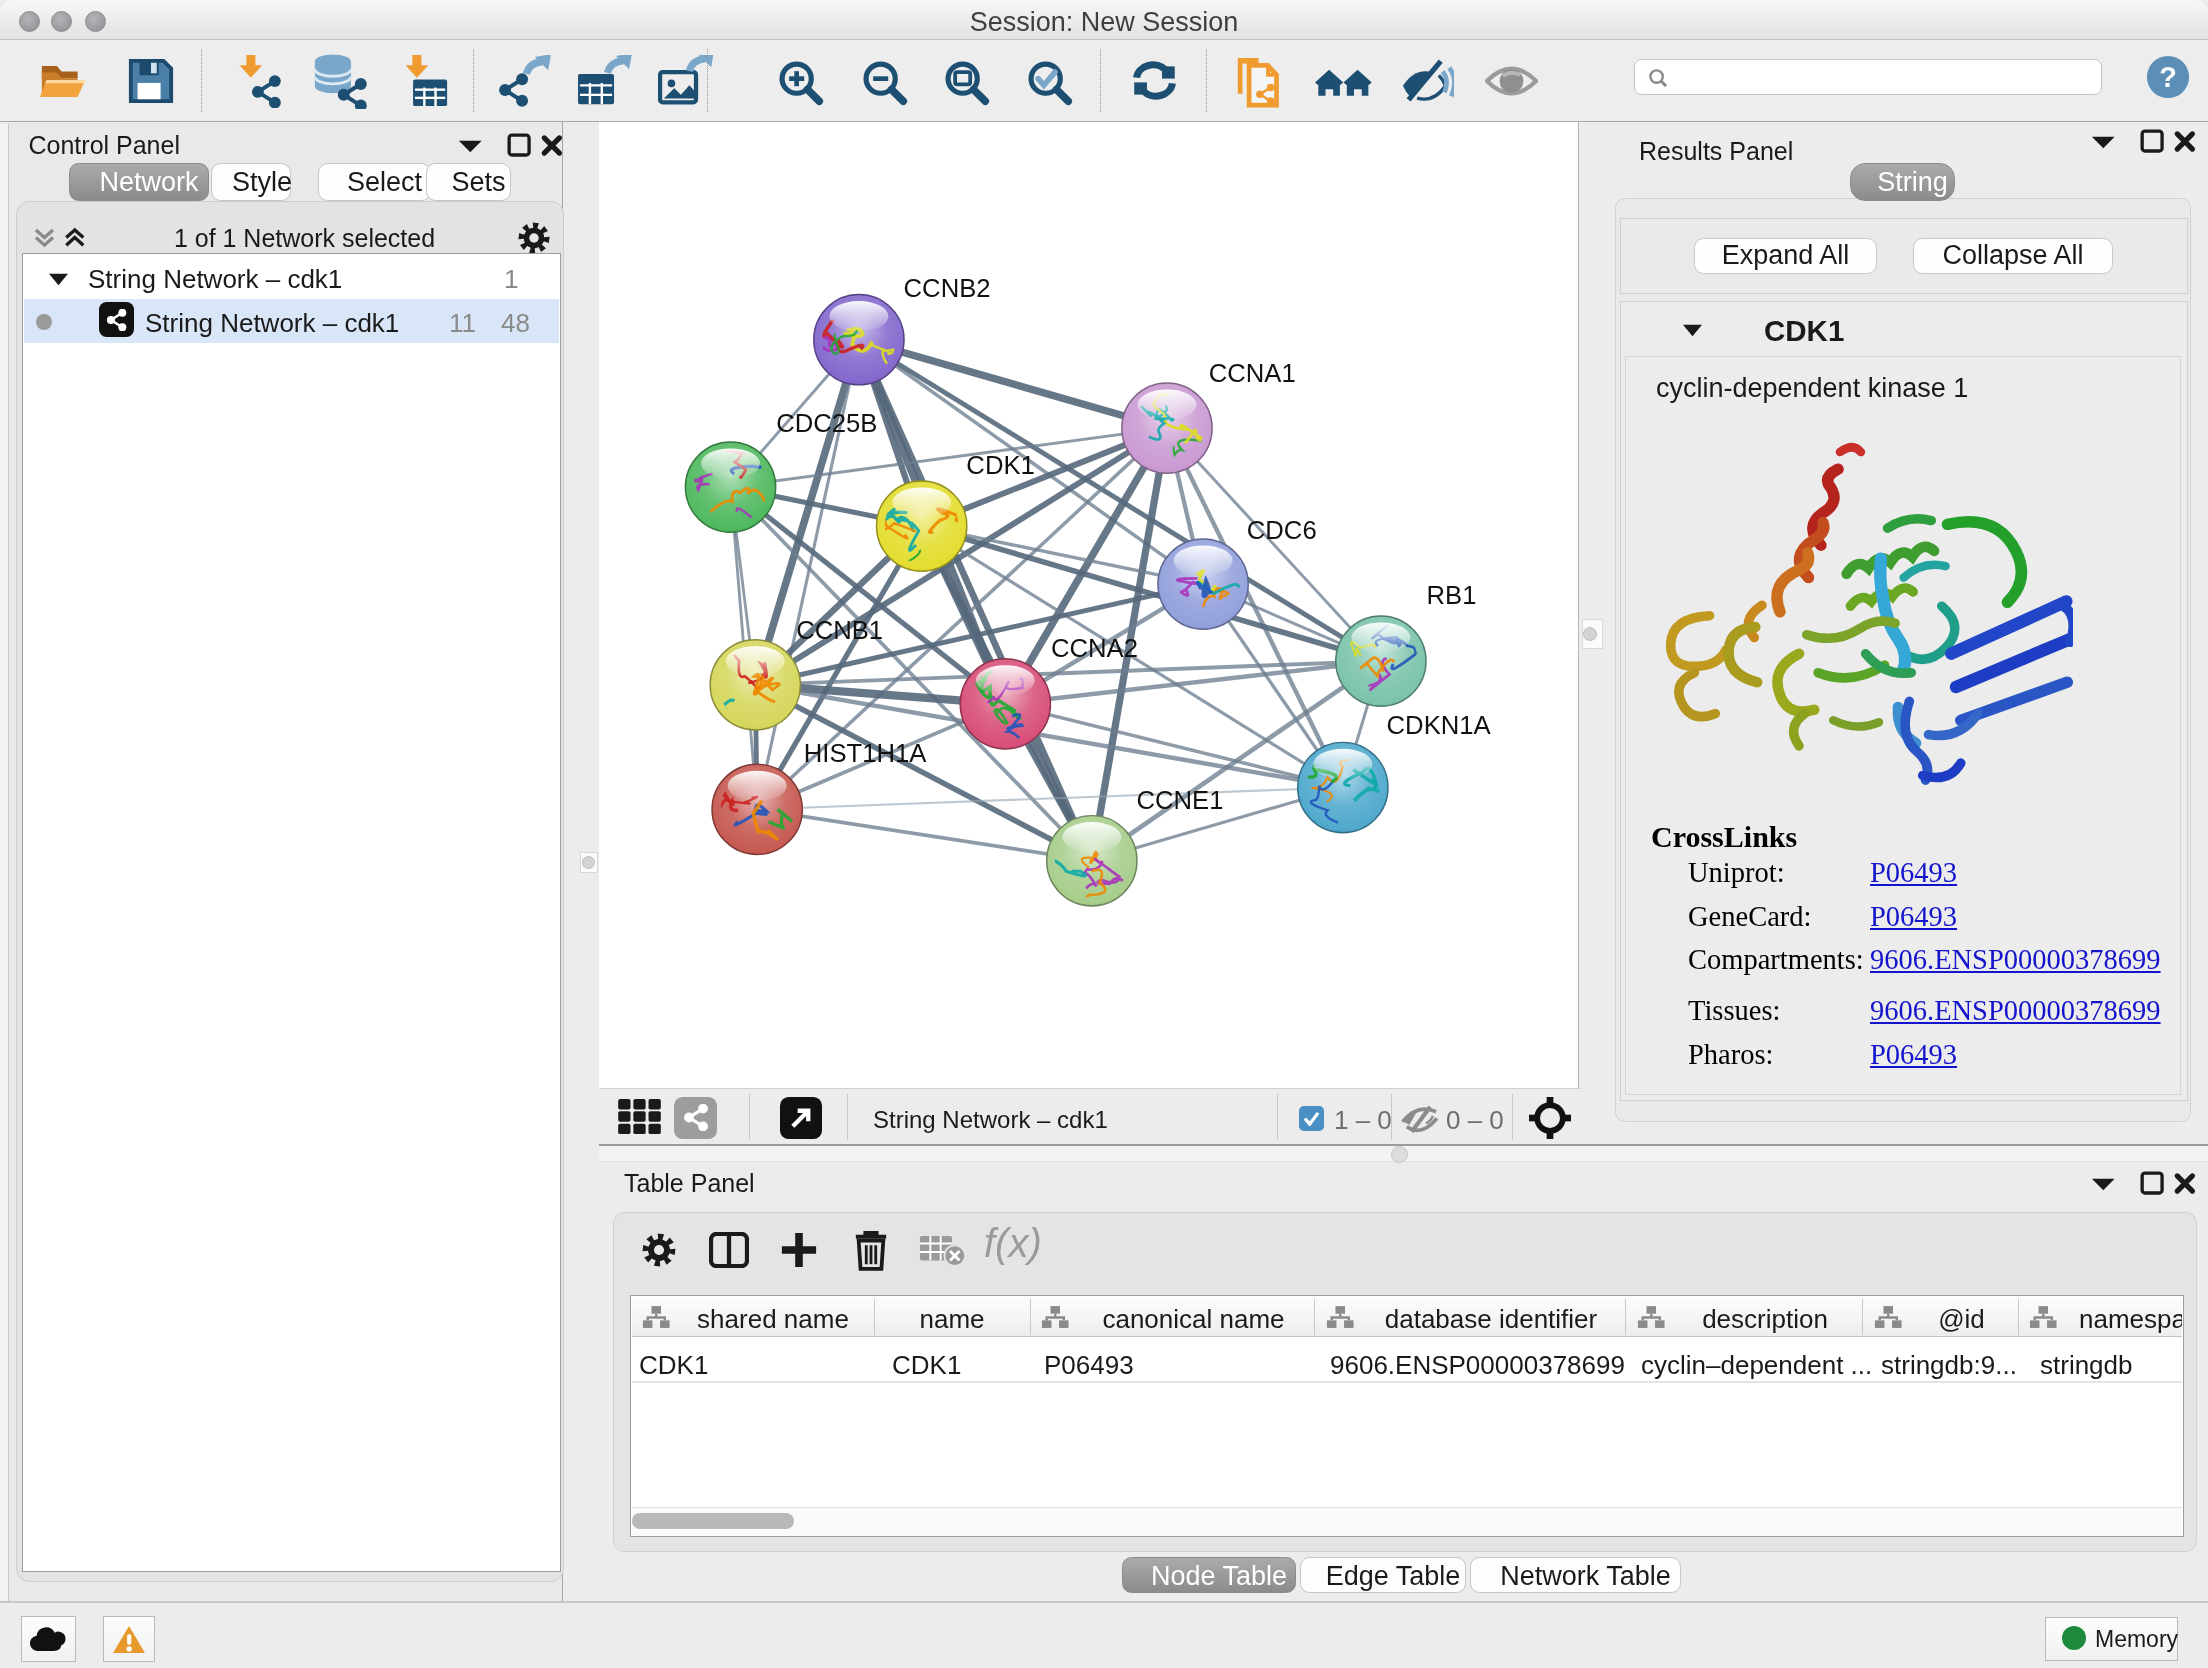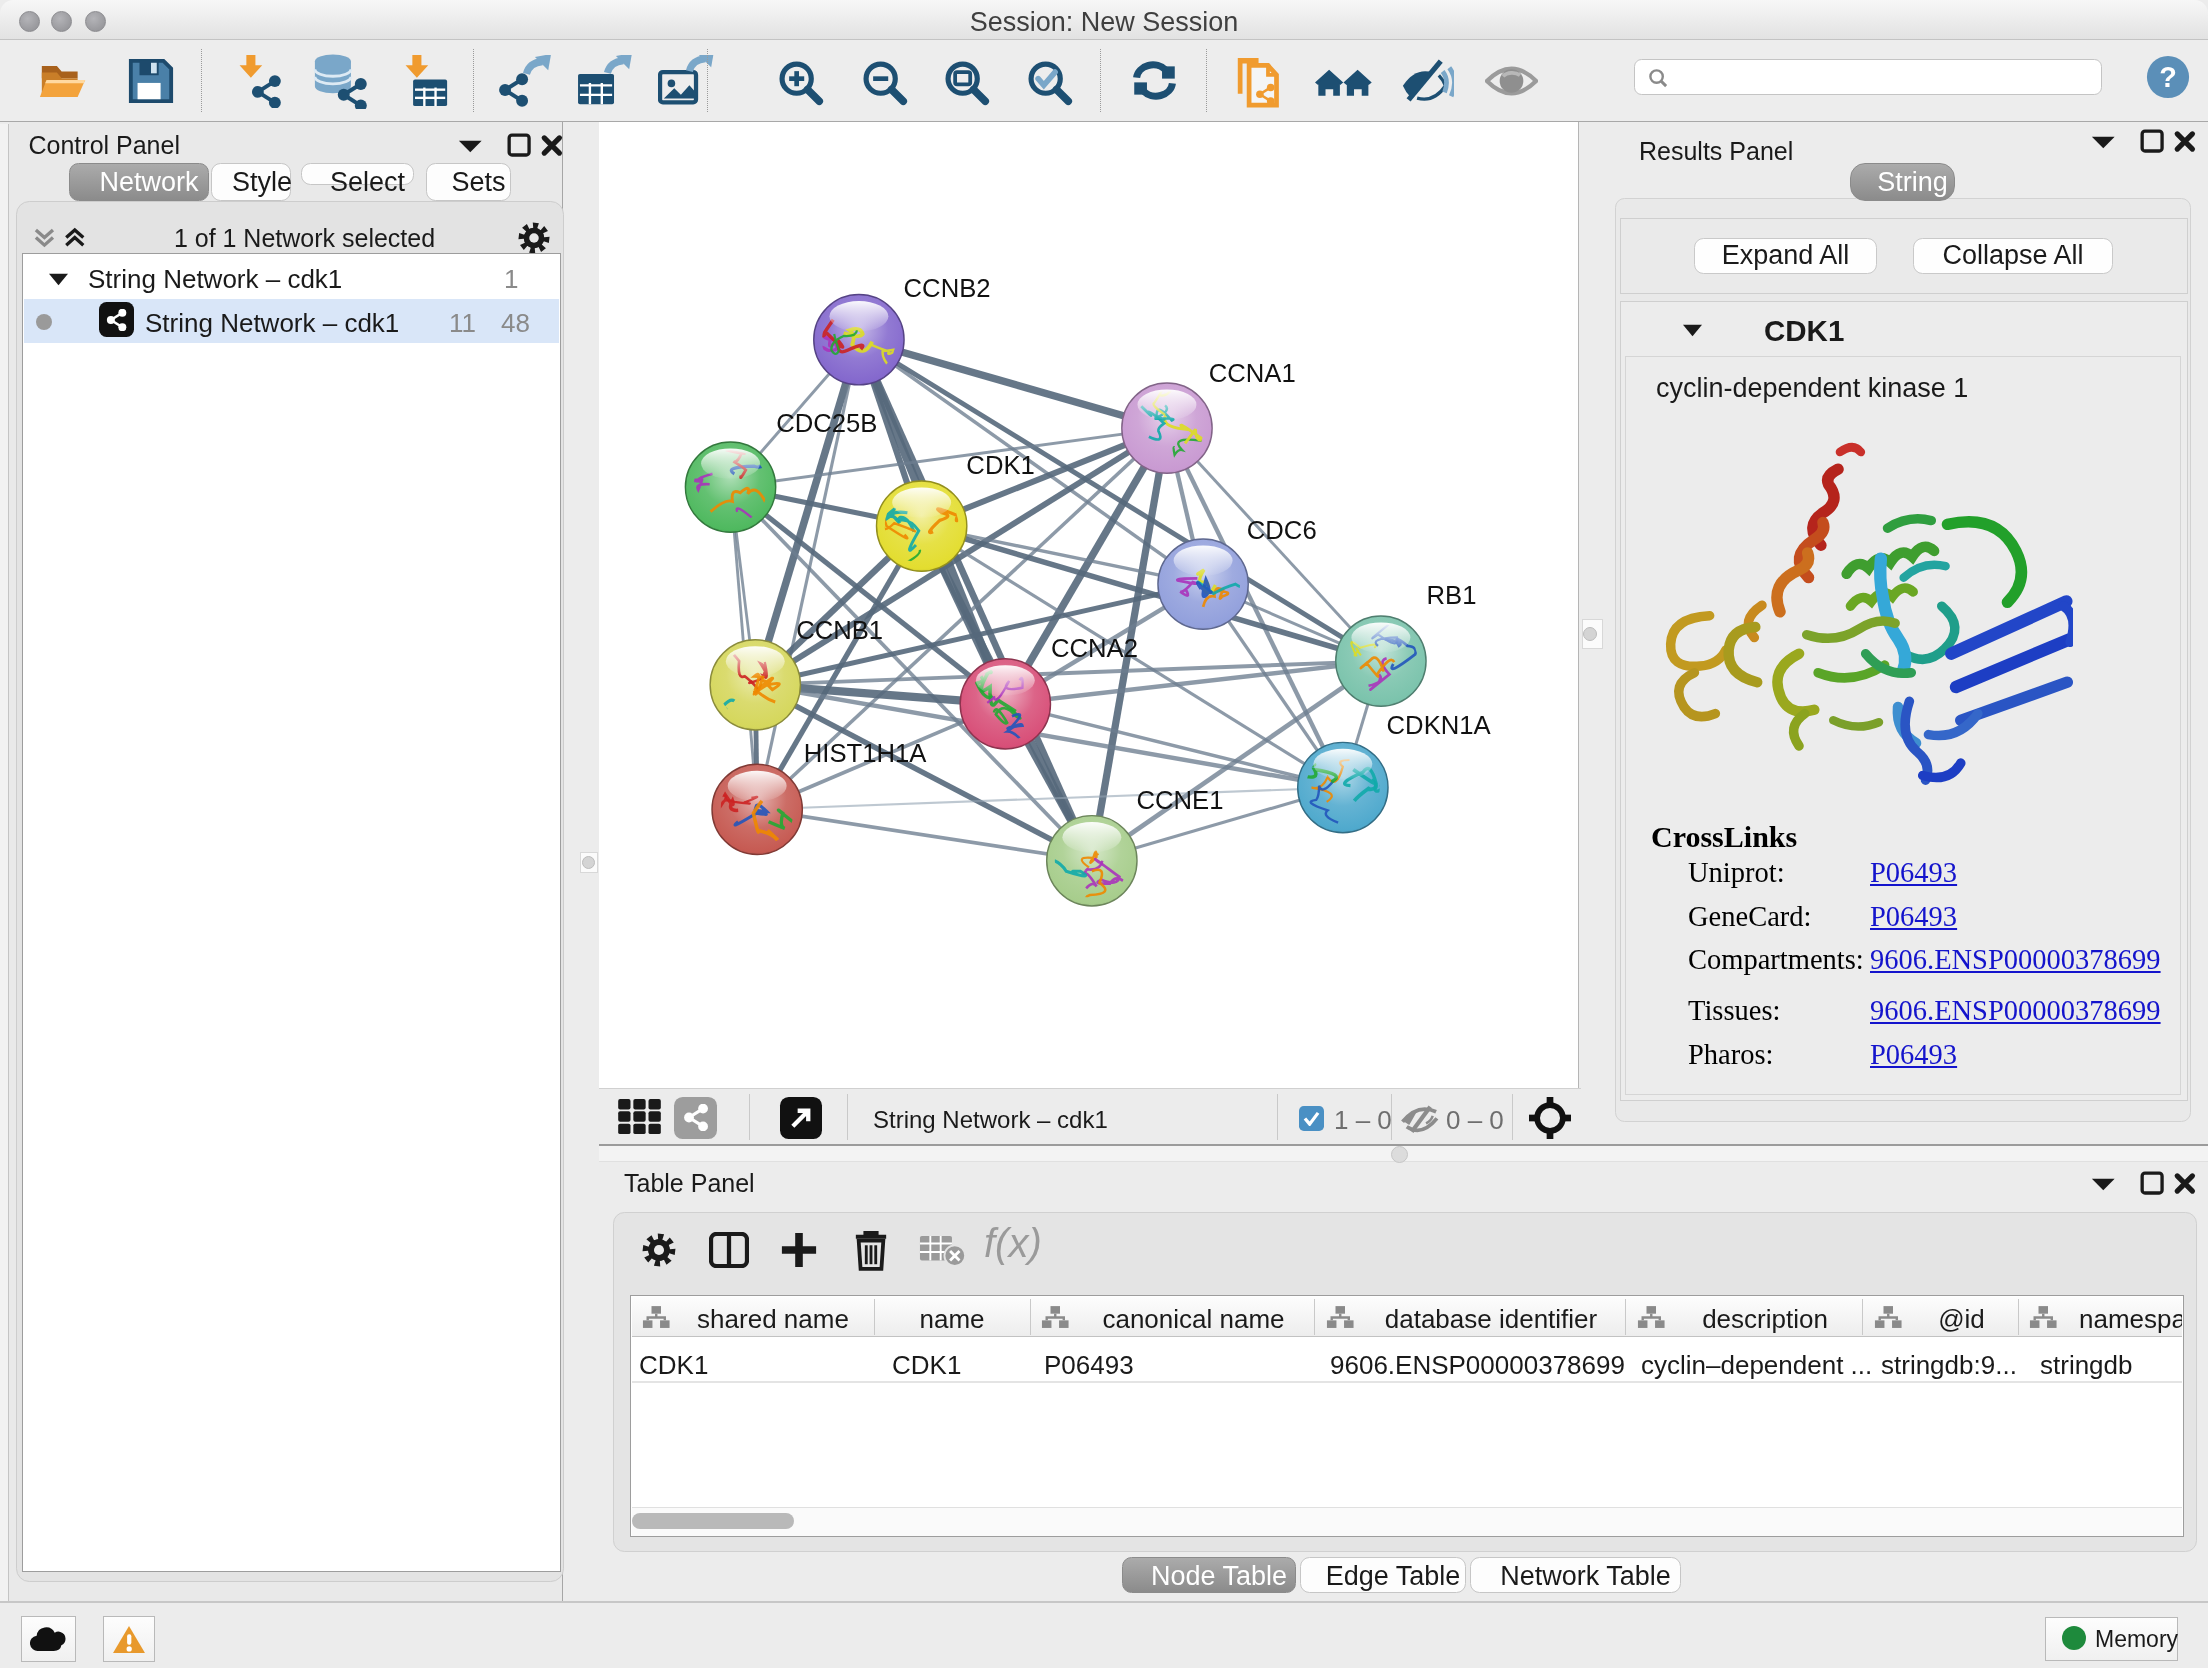--- a/index.html
+++ b/index.html
@@ -180,21 +180,21 @@
 
 <div style="position:absolute;left:8.6px;top:122px;width:554px;height:1480px;background:#e9e9e9;border-right:1.9px solid #a6a6a6"></div>
 <div class="ptitle" style="left:28.5px;top:131px">Control Panel</div>
 <svg style="position:absolute;left:457px;top:133px" width="110" height="25" viewBox="0 0 116 26">
     <path d="M2,8 h24 l-12,12 z" fill="#1a1a1a"></path>
     <rect x="55" y="2" width="21" height="21" rx="3" fill="none" stroke="#1a1a1a" stroke-width="3.5"></rect>
     <path d="M92,5 l16,16 m0,-16 l-16,16" stroke="#1a1a1a" stroke-width="5.5" stroke-linecap="round"></path>
   </svg>
 <div class="tab tabsel" style="left:69px;top:163px;width:140px;height:38px">Network</div>
 <div class="tab" style="left:211px;top:163px;width:80px;height:38px">Style</div>
-<div class="tab" style="left:301px;top:163px;width:113px;height:22px">Select</div>
+<div class="tab" style="left:318px;top:163px;width:113px;height:38px">Select</div>
 <div class="tab" style="left:426px;top:163px;width:85px;height:38px">Sets</div>
 <div style="position:absolute;left:16px;top:201px;width:548px;height:1381px;background:#e3e3e3;border:1px solid #cdcdcd;border-radius:13.3px"></div>
 <svg style="position:absolute;left:34px;top:226px" width="55" height="25" viewBox="0 0 58 26">
  <g fill="none" stroke="#8a8a8a" stroke-width="3.5">
       <path d="M2,4 l9,8 9,-8 M2,12 l9,8 9,-8"></path>
     </g>
  <g fill="none" stroke="#1a1a1a" stroke-width="3.5">
       <path d="M34,12 l9,-8 9,8 M34,20 l9,-8 9,8"></path>
     </g>
 </svg>

